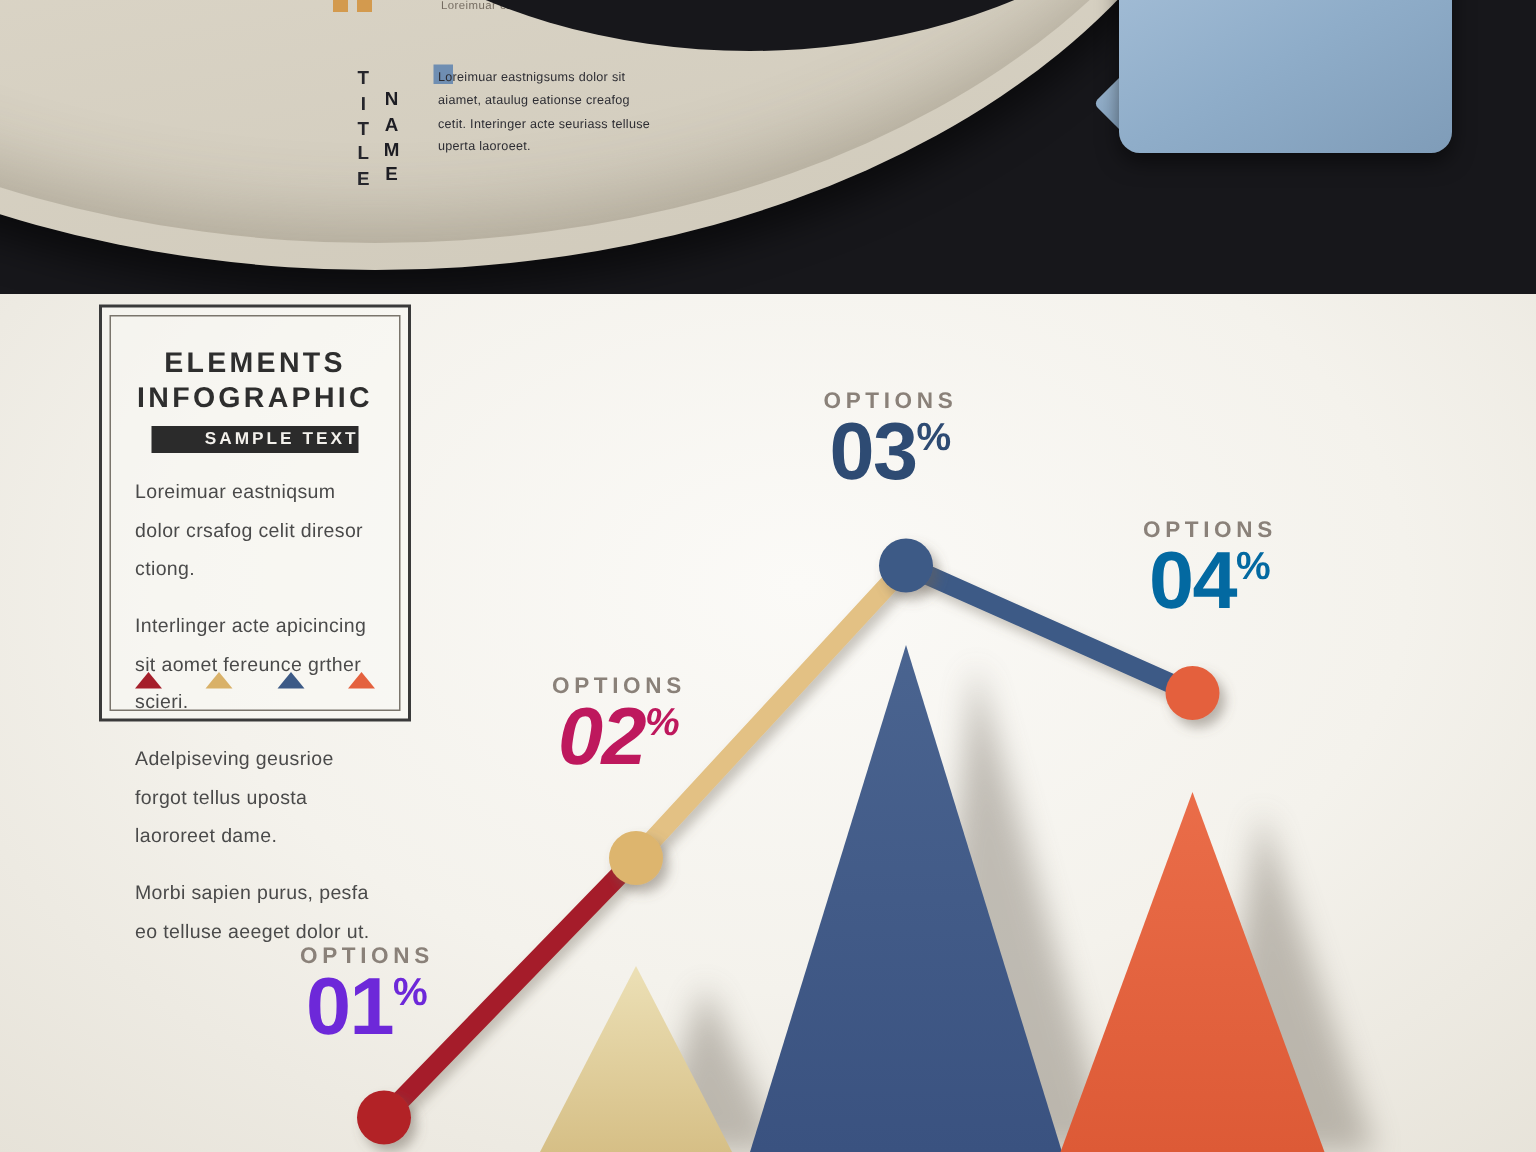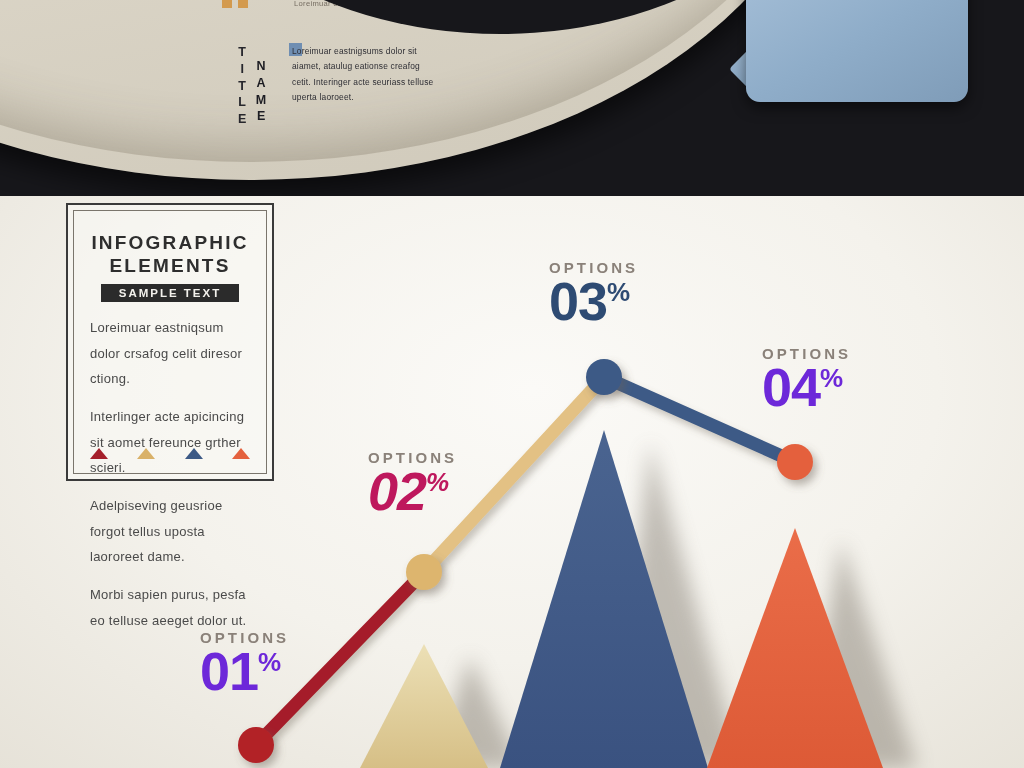--- a/index.html
+++ b/index.html
@@ -169,21 +169,21 @@
     line-height: 1.22;
   }
   .ib-badge {
     margin: 7px auto 0 auto;
     width: 138px;
     background: #2b2b2b;
     color: #f3f1ec;
     font-size: 11.5px;
     font-weight: 700;
     letter-spacing: 2px;
-    text-align: center;
+    text-align: right;
     padding: 3px 0 3px 0;
   }
   .ib-para {
     margin-top: 13px;
     font-size: 13px;
     line-height: 1.95;
     color: #4a4a4a;
     letter-spacing: 0.25px;
   }
   .ib-para + .ib-para { }
@@ -209,21 +209,21 @@
     position: absolute;
     left: 0; top: 0;
     width: 1024px;
     height: 768px;
     overflow: visible;
   }
 
   
   .opt {
     position: absolute;
-    text-align: left;
+    text-align: center;
     white-space: nowrap;
   }
   .opt-word {
     font-size: 15px;
     font-weight: 600;
     letter-spacing: 3.1px;
     color: #8a8179;
     margin-bottom: -2px;
   }
   .opt-num {
@@ -338,29 +338,29 @@
       <div class="opt" style="left: 368px; top: 449px;">
         <div class="opt-word">OPTIONS</div>
         <div class="opt-num" style="color: #be185d; font-style: italic;">02<span class="opt-pct">%</span></div>
       </div>
       <div class="opt" style="left: 549px; top: 259px;">
         <div class="opt-word">OPTIONS</div>
         <div class="opt-num" style="color: rgb(46, 75, 115);">03<span class="opt-pct">%</span></div>
       </div>
       <div class="opt" style="left: 762px; top: 345px;">
         <div class="opt-word">OPTIONS</div>
-        <div class="opt-num" style="color: #6d28d9;">04<span class="opt-pct">%</span></div>
+        <div class="opt-num" style="color: #0369a1;">04<span class="opt-pct">%</span></div>
       </div>
     </div>
 
   <div class="infobox">
     <div class="infobox-inner">
       <div class="ib-title">
+        <div>ELEMENTS</div>
         <div>INFOGRAPHIC</div>
-        <div>ELEMENTS</div>
       </div>
       <div class="ib-badge">SAMPLE TEXT</div>
       <div id="ib-paras">
           <div class="ib-para">Loreimuar eastniqsum dolor crsafog celit diresor ctiong.</div>
           <div class="ib-para">Interlinger acte apicincing sit aomet fereunce grther scieri.</div>
           <div class="ib-para">Adelpiseving geusrioe forgot tellus uposta laororeet dame.</div>
           <div class="ib-para">Morbi sapien purus, pesfa eo telluse aeeget dolor ut.</div>
         </div>
       <div class="ib-tris" id="ib-tris">
           <div class="ib-tri" style="border-bottom-color: rgb(165, 31, 43);"></div>

